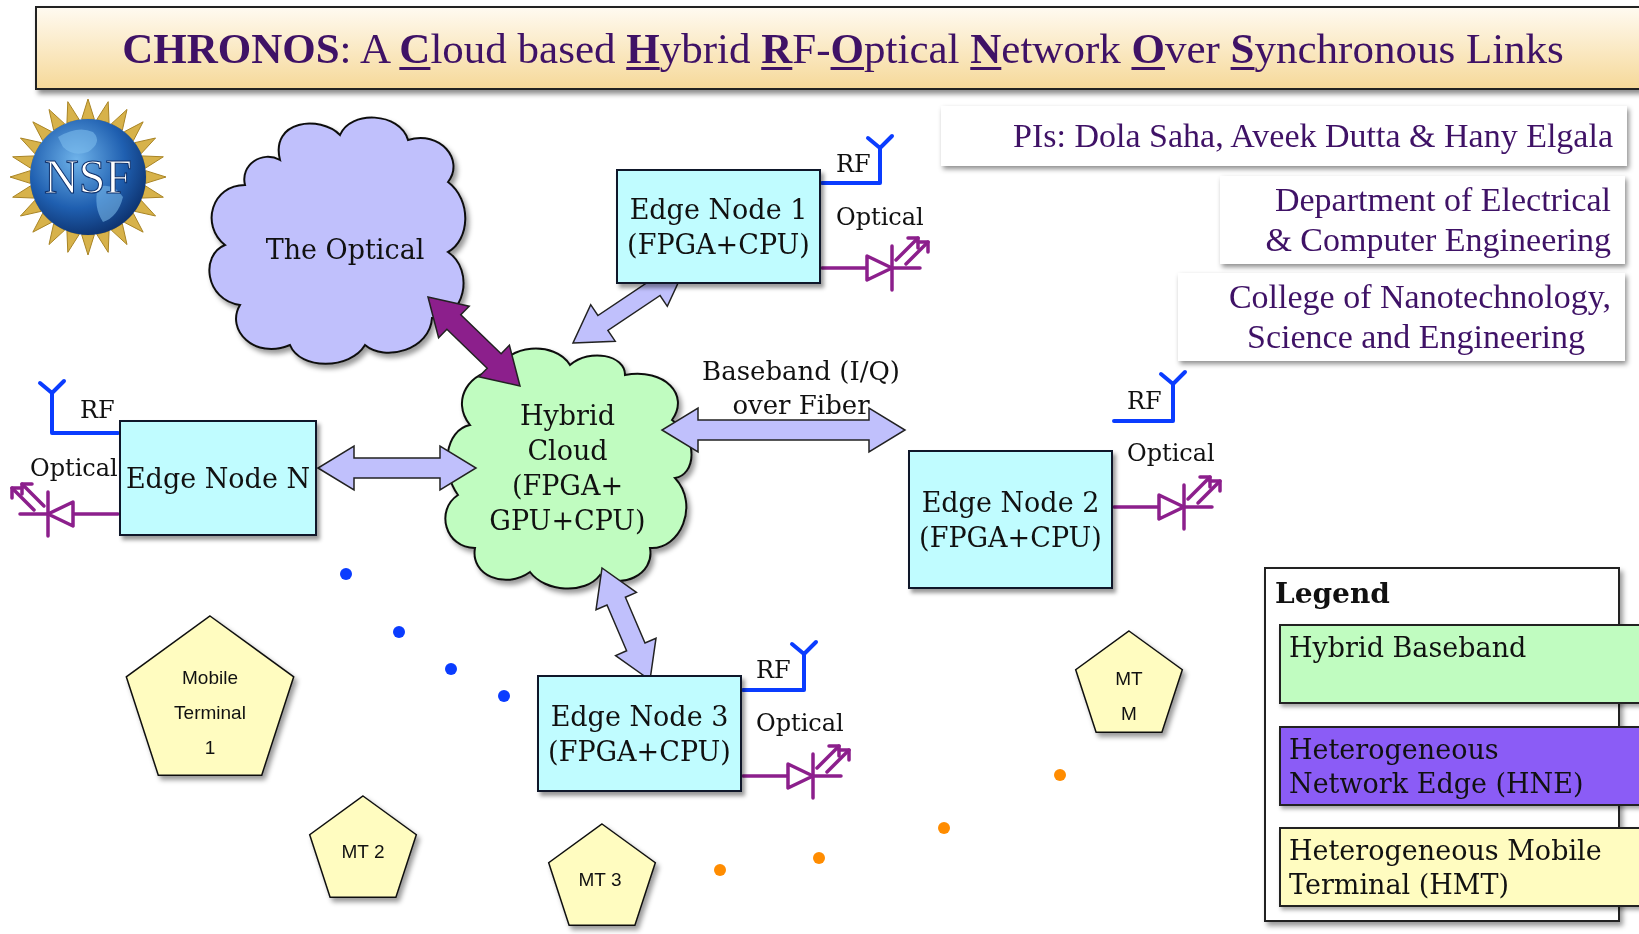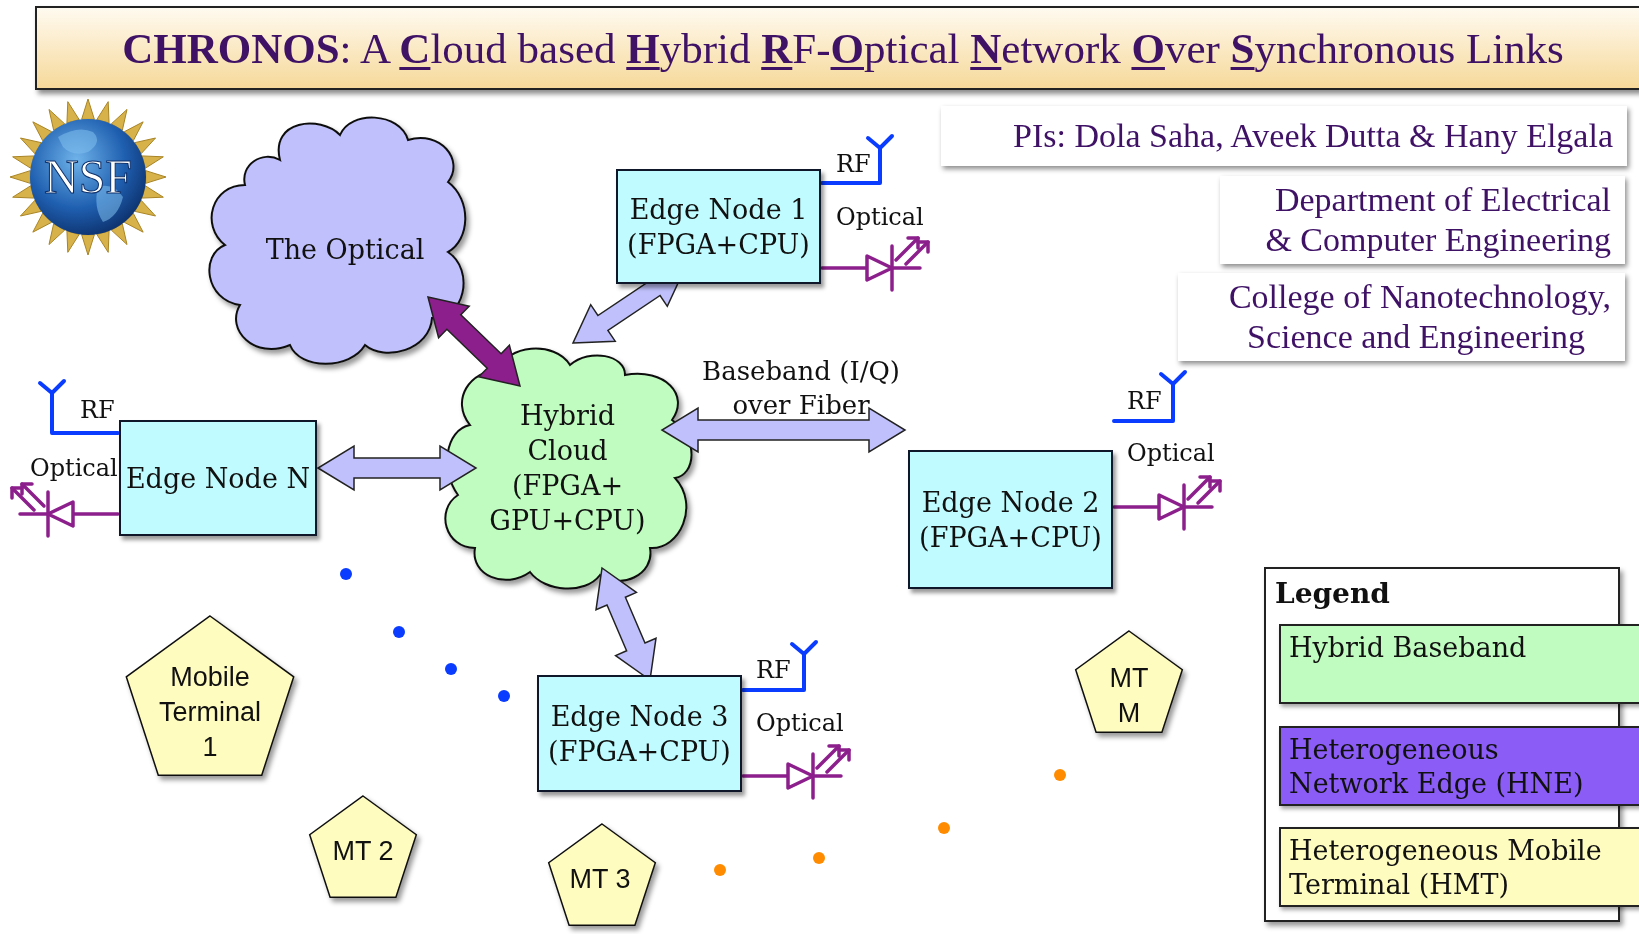--- a/index.html
+++ b/index.html
@@ -22,21 +22,21 @@
     font-size: 34px; line-height: 40px; text-align: right; padding: 0 14px; box-sizing: border-box;
   }
   .node {
     position: absolute; background: #c0fcff; border: 2px solid #0f172a; box-sizing: border-box;
     box-shadow: 3px 4px 4px rgba(0,0,0,0.4);
     display: flex; flex-direction: column; align-items: center; justify-content: center;
     font-size: 27px; line-height: 35px; color: #111; text-align: center;
   }
   .lbl { position: absolute; font-size: 24px; color: #111; white-space: nowrap; }
   .cloud-text { position: absolute; text-align: center; color: #111; font-size: 27px; line-height: 35px; }
-  .mt-text { position: absolute; text-align: center; font-family: "Liberation Sans", "DejaVu Sans", sans-serif; color: #111; font-size: 27px; line-height: 35px; }
+  .mt-text { position: absolute; text-align: center; font-family: "Liberation Sans", "DejaVu Sans", sans-serif; color: #111; font-size: 19px; line-height: 35px; }
   .legend {
     position: absolute; left: 1264px; top: 567px; width: 356px; height: 355px;
     border: 2px solid #222; box-sizing: border-box; background: #fff;
     box-shadow: 3px 4px 5px rgba(0,0,0,0.4);
   }
   .legend-title { position: absolute; left: 9px; top: 8px; font-weight: bold; font-size: 28px; color: #111; }
   .legend-item {
     position: absolute; left: 13px; width: 373px; height: 80px; border: 2px solid #222; box-sizing: border-box;
     box-shadow: 2px 3px 4px rgba(0,0,0,0.35);
     font-size: 27px; line-height: 34px; color: #111; padding: 5px 8px; box-sizing: border-box;

